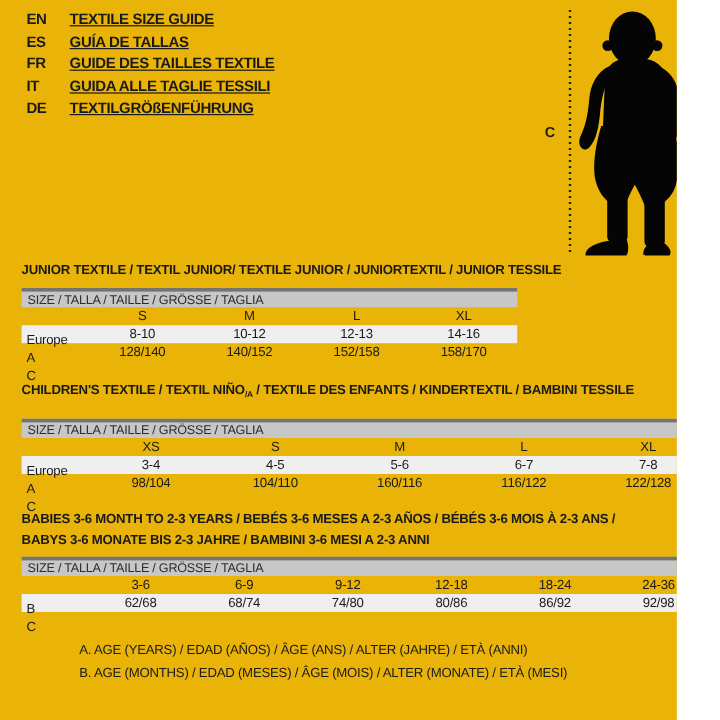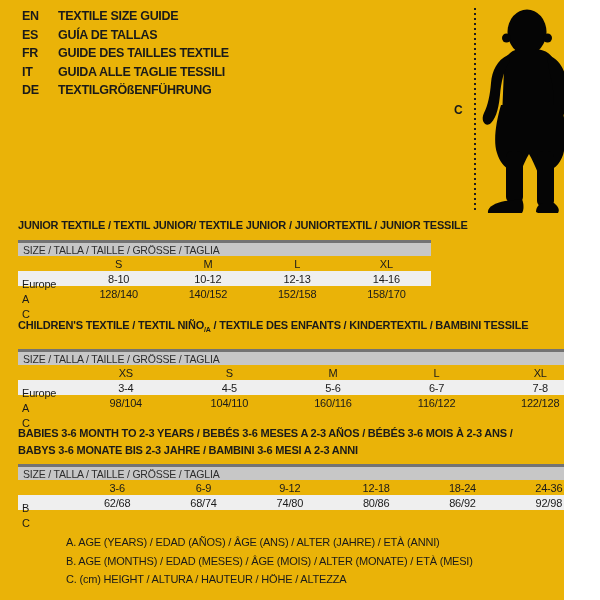--- a/index.html
+++ b/index.html
@@ -4,21 +4,21 @@
 <style>
   html,body{margin:0;padding:0;background:#fff;}
   .page{
     position:relative;width:564px;height:600px;background:#eab308;overflow:hidden;
     font-family:"Liberation Sans",sans-serif;color:#1a1a1a;
   }
   
   .lang-block{position:absolute;left:22px;top:7px;}
   .lang-row{display:flex;height:18.5px;align-items:center;font-weight:700;font-size:12.5px;letter-spacing:-0.3px;}
   .lang-code{width:36px;}
-  .lang-text{white-space:nowrap;}
+  .lang-text{white-space:nowrap;text-decoration:underline;}
   
   .figure{position:absolute;left:440px;top:0;width:160px;height:220px;}
   .dotted-line{
     position:absolute;left:34px;top:8px;width:2px;height:202px;
     background:repeating-linear-gradient(to bottom,#1f1f1f 0 2px,transparent 2px 5px);
   }
   .figure-label{position:absolute;left:14px;top:103px;font-weight:700;font-size:12px;}
   .baby-svg{position:absolute;left:38px;top:4px;}
   
   .tbl{position:absolute;left:18px;}
@@ -173,16 +173,15 @@
       <span class="cell">74/80</span>
       <span class="cell">80/86</span>
       <span class="cell">86/92</span>
       <span class="cell">92/98</span>
     </div>
   </section>
 
   <div class="legend">
     <div class="legend-line">A. AGE (YEARS) / EDAD (AÑOS) / ÂGE (ANS) / ALTER (JAHRE) / ETÀ (ANNI)</div>
     <div class="legend-line">B. AGE (MONTHS) / EDAD (MESES) / ÂGE (MOIS) / ALTER (MONATE) / ETÀ (MESI)</div>
-    <div class="legend-line">C. (cm) HEIGHT / ALTURA / HAUTEUR / HÖHE / ALTEZZA</div>
   </div>
 
 </div>
 
 </body></html>

